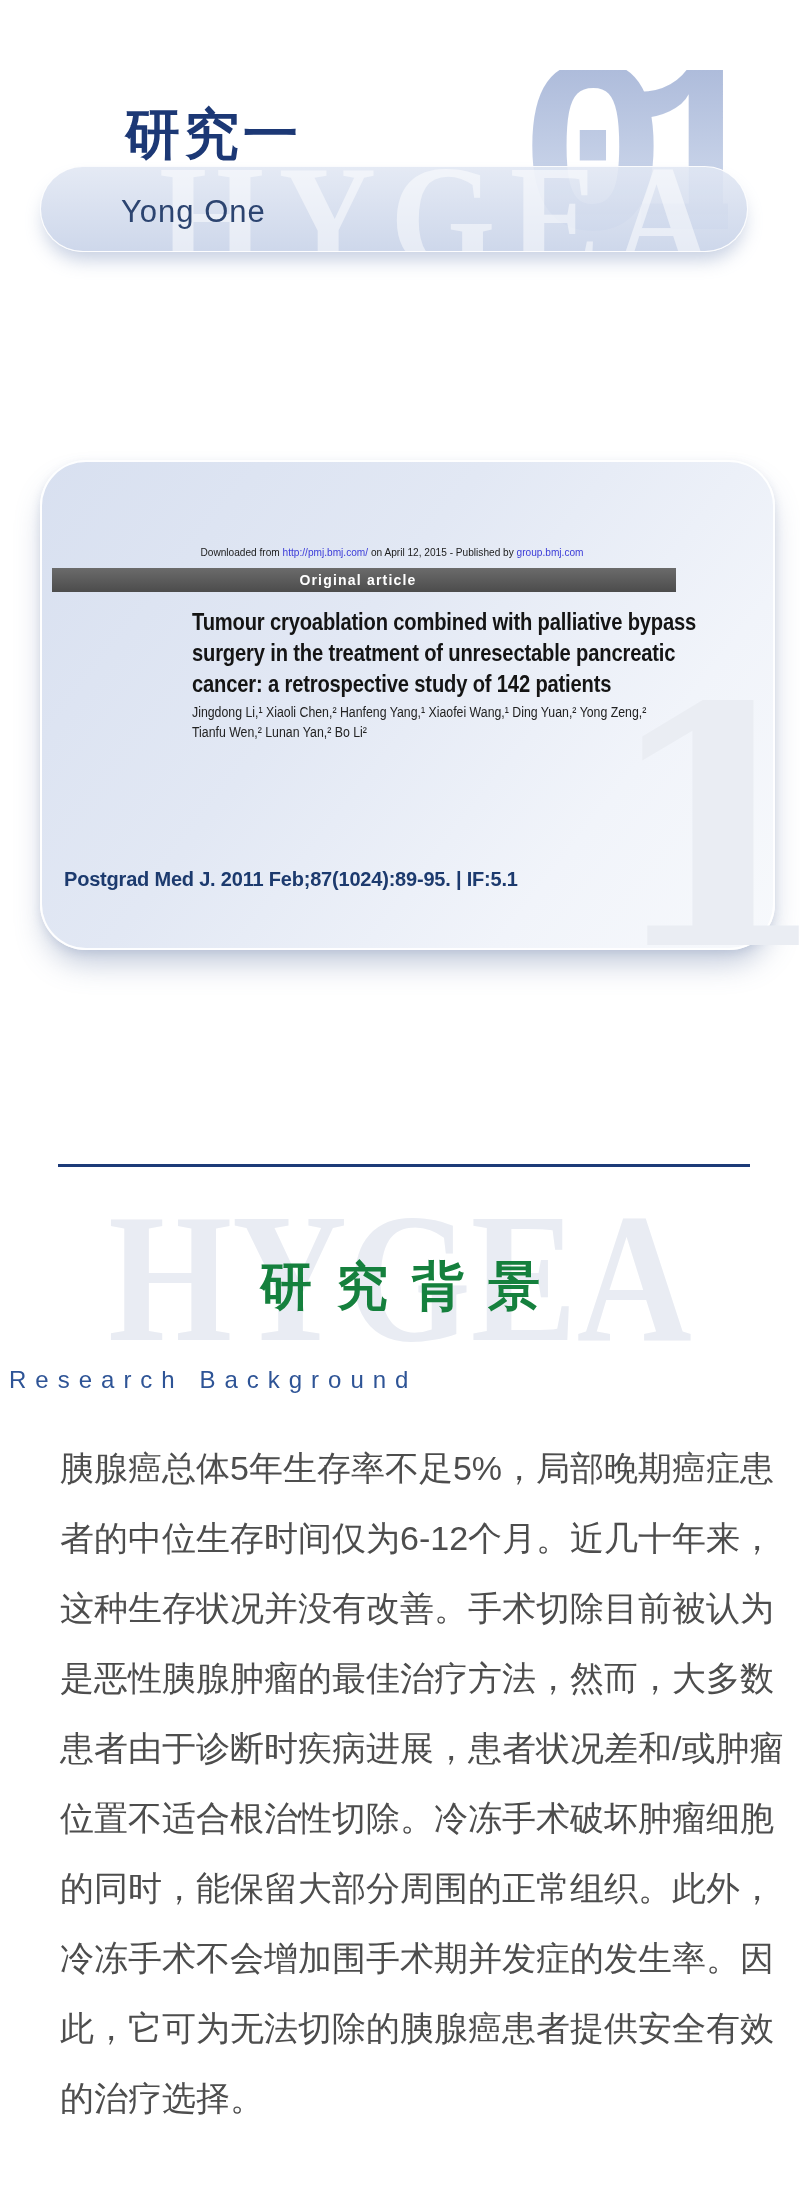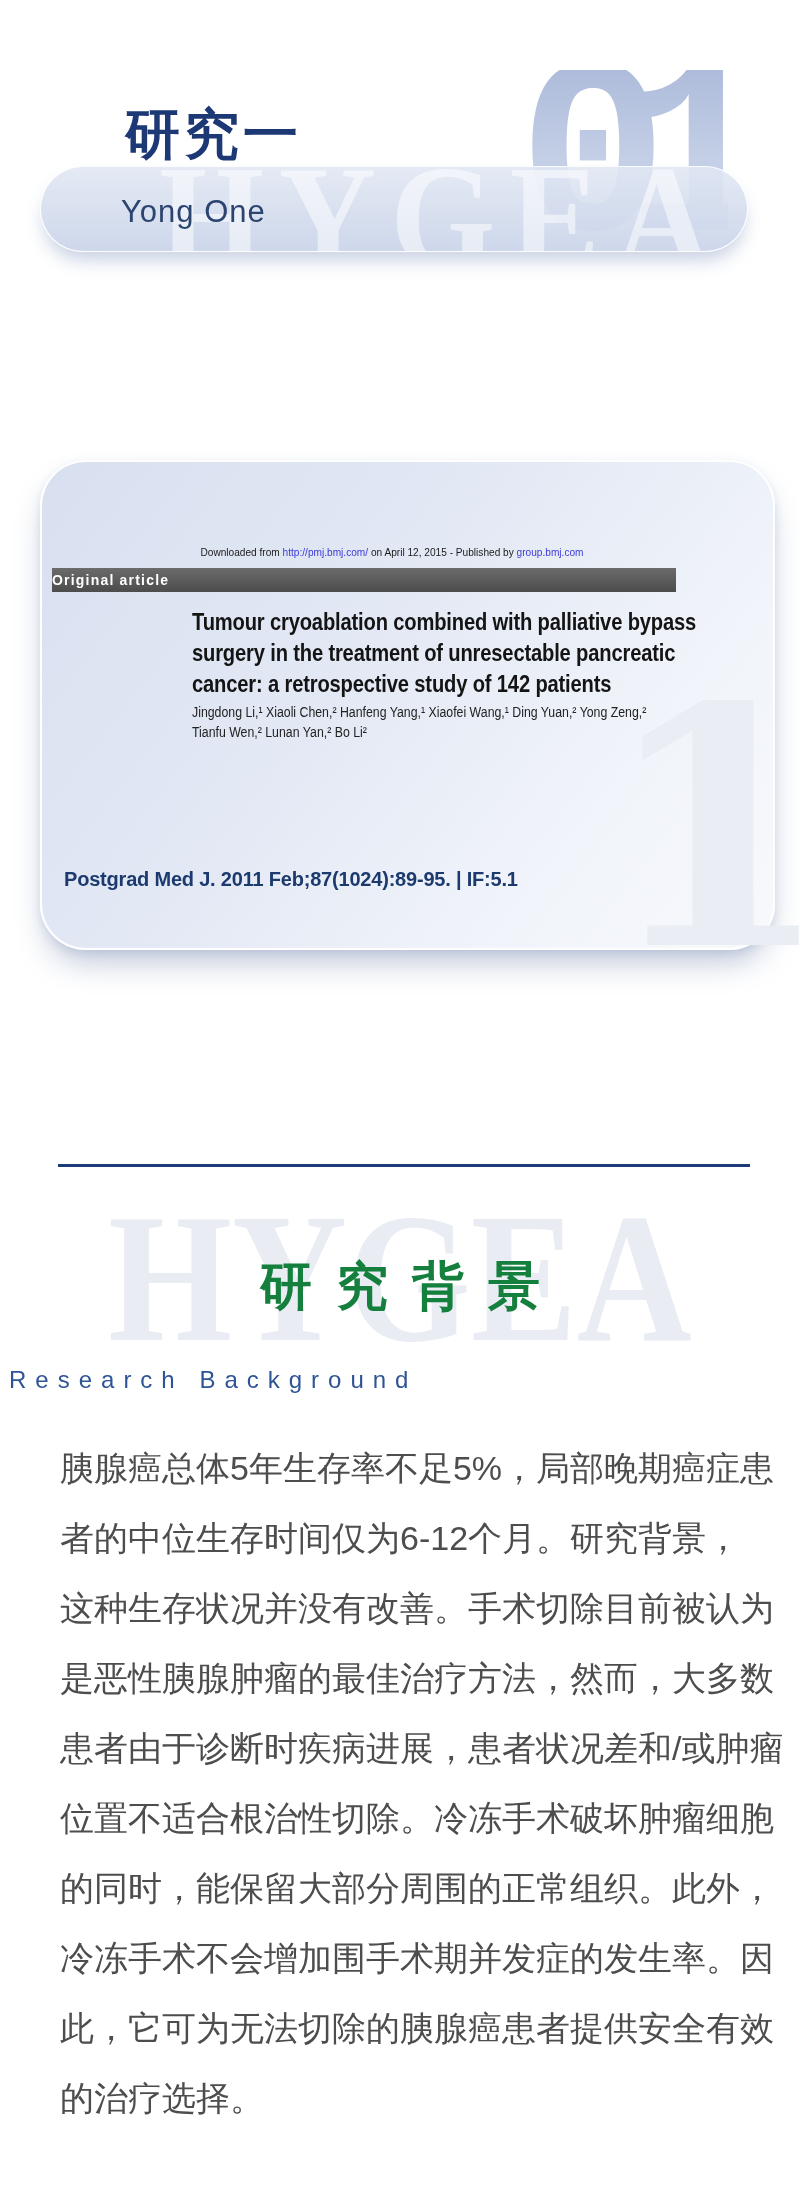--- a/index.html
+++ b/index.html
@@ -33,21 +33,21 @@
         box-shadow:0 18px 30px -6px rgba(110,130,170,0.45),0 3px 8px rgba(120,140,180,0.18);}
   .card-one{position:absolute;left:560px;top:247px;z-index:1;
             font-family:"DejaVu Serif",serif;font-weight:700;
             font-size:330px;line-height:240px;color:#eaedf3;}
   .dl-line{position:absolute;left:10px;top:84px;width:680px;z-index:2;
            text-align:center;font-size:11px;color:#1b1b1b;transform:scaleX(0.92);
            transform-origin:center top;white-space:nowrap;}
   .dl-line .lnk{color:#3b3bd8;}
   .gray-bar{position:absolute;left:10px;top:106px;width:624px;height:24px;z-index:2;
             background:linear-gradient(180deg,#6b6b6b 0%,#4c4c4c 100%);
-            text-align:left;box-sizing:border-box;padding-right:12px;}
+            text-align:center;box-sizing:border-box;padding-right:12px;}
   .gray-bar span{font-size:14px;line-height:24px;font-weight:600;letter-spacing:1.2px;color:#ffffff;}
   .p-title{position:absolute;left:150px;top:144px;z-index:2;margin:0;width:640px;
            font-size:24px;line-height:31px;font-weight:700;color:#141414;letter-spacing:-0.2px;
            white-space:pre-line;transform:scaleX(0.84);transform-origin:left top;}
   .p-authors{position:absolute;left:150px;top:241px;z-index:2;width:640px;
              font-size:14px;line-height:19.5px;color:#222222;
              transform:scaleX(0.88);transform-origin:left top;white-space:nowrap;}
   .cite{position:absolute;left:22px;top:406px;z-index:3;
         font-size:20px;font-weight:600;color:#1c3a6e;letter-spacing:-0.2px;white-space:nowrap;}
 
@@ -97,21 +97,21 @@
     </div>
     <div class="cite">Postgrad Med J. 2011 Feb;87(1024):89-95. | IF:5.1</div>
   </section>
 
   <section>
     <div class="divider"></div>
     <div class="hygea2">HYGEA</div>
     <h2 class="sec-cn">研究背景</h2>
     <div class="sec-en">Research Background</div>
     <p class="body-text">胰腺癌总体5年生存率不足5%，局部晚期癌症患
-者的中位生存时间仅为6-12个月。研究背景，
+者的中位生存时间仅为6-12个月。近几十年来，
 这种生存状况并没有改善。手术切除目前被认为
 是恶性胰腺肿瘤的最佳治疗方法，然而，大多数
 患者由于诊断时疾病进展，患者状况差和/或肿瘤
 位置不适合根治性切除。冷冻手术破坏肿瘤细胞
 的同时，能保留大部分周围的正常组织。此外，
 冷冻手术不会增加围手术期并发症的发生率。因
 此，它可为无法切除的胰腺癌患者提供安全有效
 的治疗选择。</p>
   </section>
 

